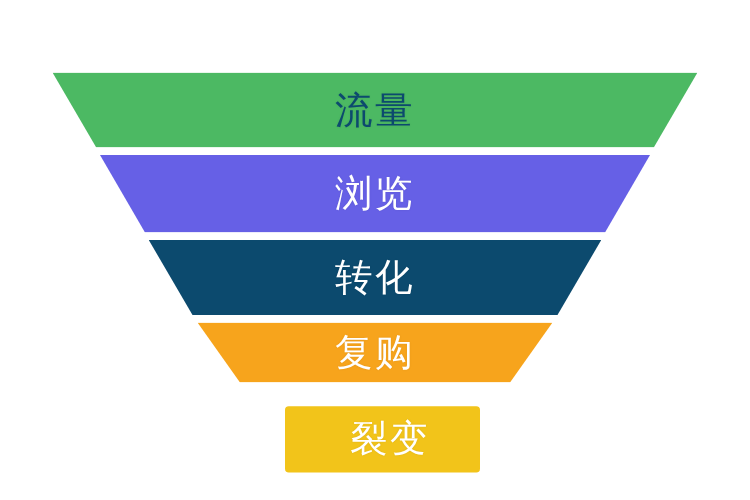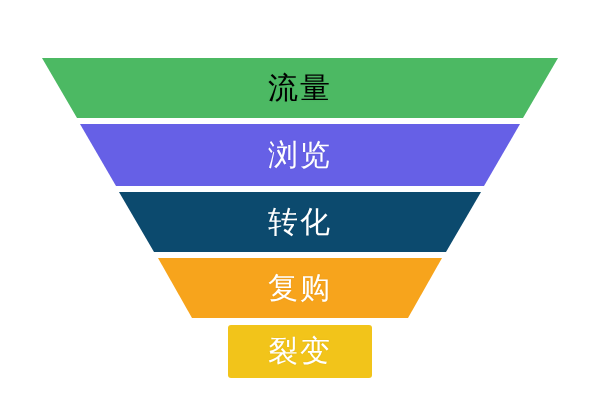--- a/index.html
+++ b/index.html
@@ -38,50 +38,50 @@
     left:80px; top:124px; width:440px; height:62px;
     clip-path:polygon(0 0, 100% 0, calc(100% - 36px) 100%, 36px 100%);
   }
   
   .s2{
     left:119px; top:192px; width:362px; height:60px;
     clip-path:polygon(0 0, 100% 0, calc(100% - 35px) 100%, 35px 100%);
   }
   
   .s3{
-    left:158px; top:258px; width:284px; height:60px;
+    left:158px; top:258px; width:284px; height:48px;
     clip-path:polygon(0 0, 100% 0, calc(100% - 34px) 100%, 34px 100%);
   }
   
   .s4{
     left:228px; top:325px; width:144px; height:53px;
     border-radius:3px;
   }
   .stage-label{
     pointer-events:none;
   }
 </style>
 </head>
 <body>
 
 <div class="stage-canvas">
 
-  <div class="funnel-layer s0" style="background: rgb(76, 185, 99); color: #000000;">
+  <div class="funnel-layer s0" style="background: rgb(76, 185, 99); color: #0c4a6e;">
     <span class="stage-label">流量</span>
   </div>
 
   <div class="funnel-layer s1" style="background: rgb(102, 96, 230); color: rgb(255, 255, 255);">
     <span class="stage-label">浏览</span>
   </div>
 
   <div class="funnel-layer s2" style="background: #0c4a6e; color: rgb(255, 255, 255);">
     <span class="stage-label">转化</span>
   </div>
 
   <div class="funnel-layer s3" style="background: rgb(247, 164, 28); color: rgb(255, 255, 255);">
     <span class="stage-label">复购</span>
   </div>
 
-  <div class="funnel-layer s4" style="background: rgb(242, 196, 26); color: rgb(255, 255, 255);">
+  <div class="funnel-layer s4" style="background: rgb(242, 196, 26); color: rgb(255, 255, 255); padding-left: 12px;">
     <span class="stage-label">裂变</span>
   </div>
 
 </div>
 
 </body></html>

